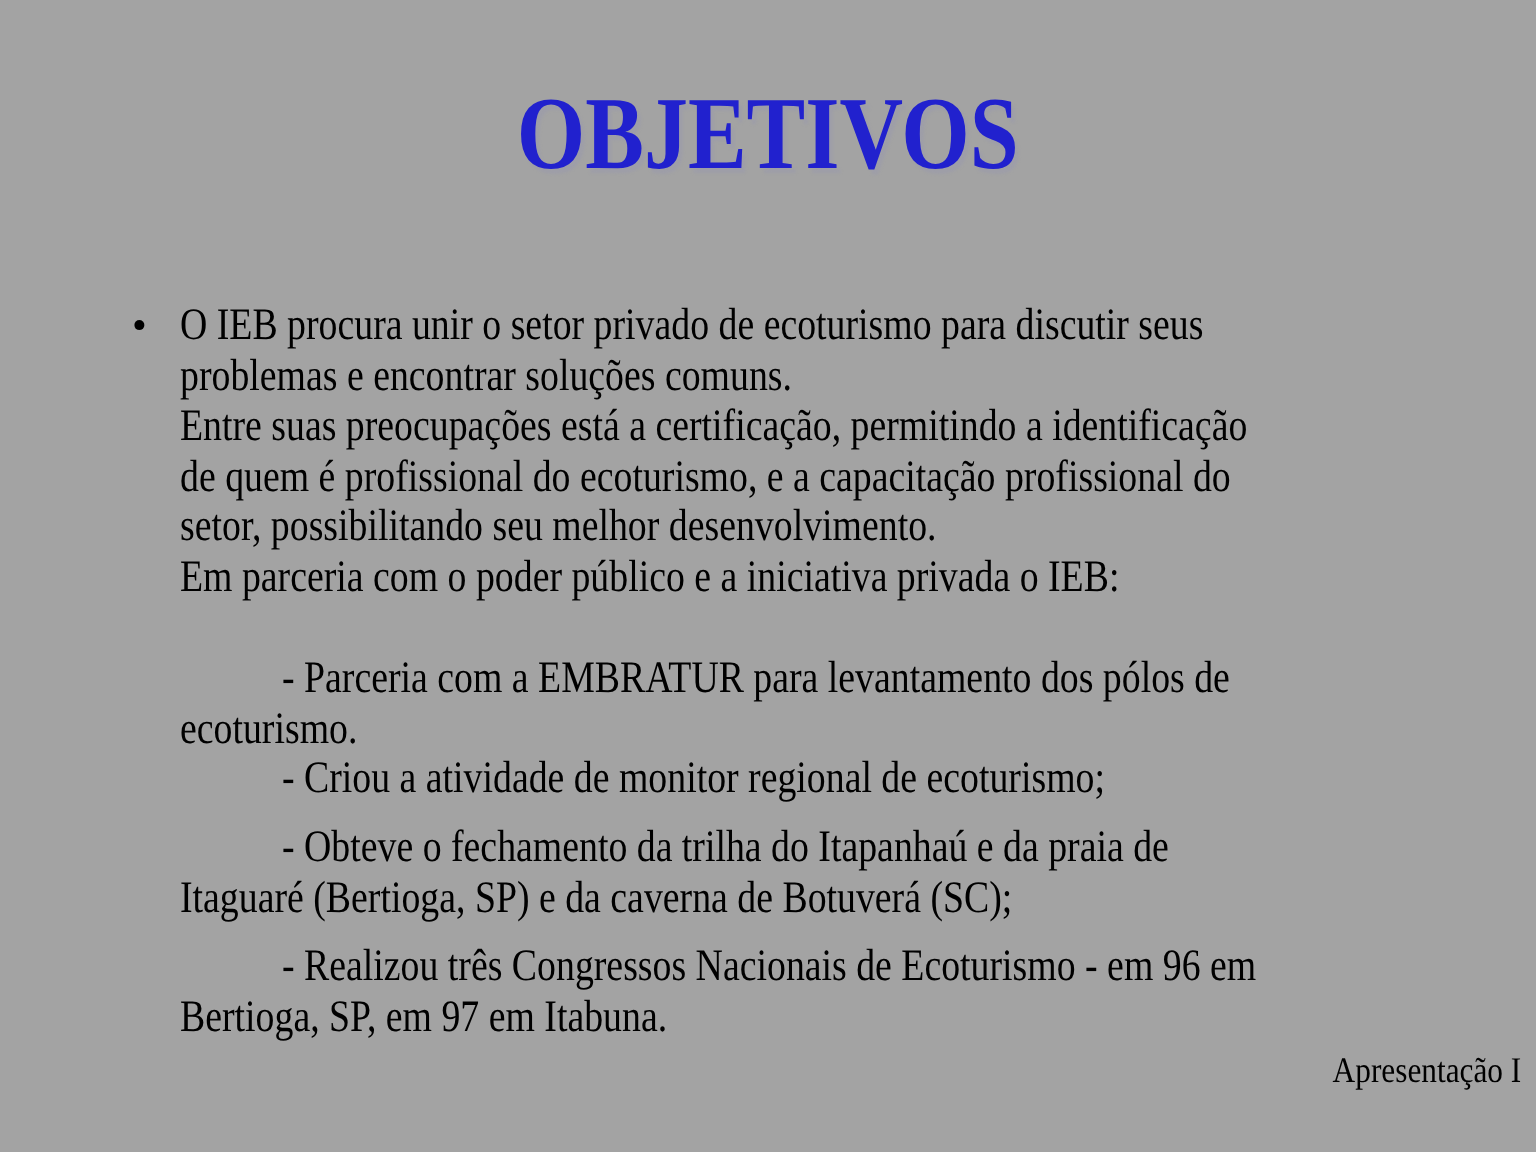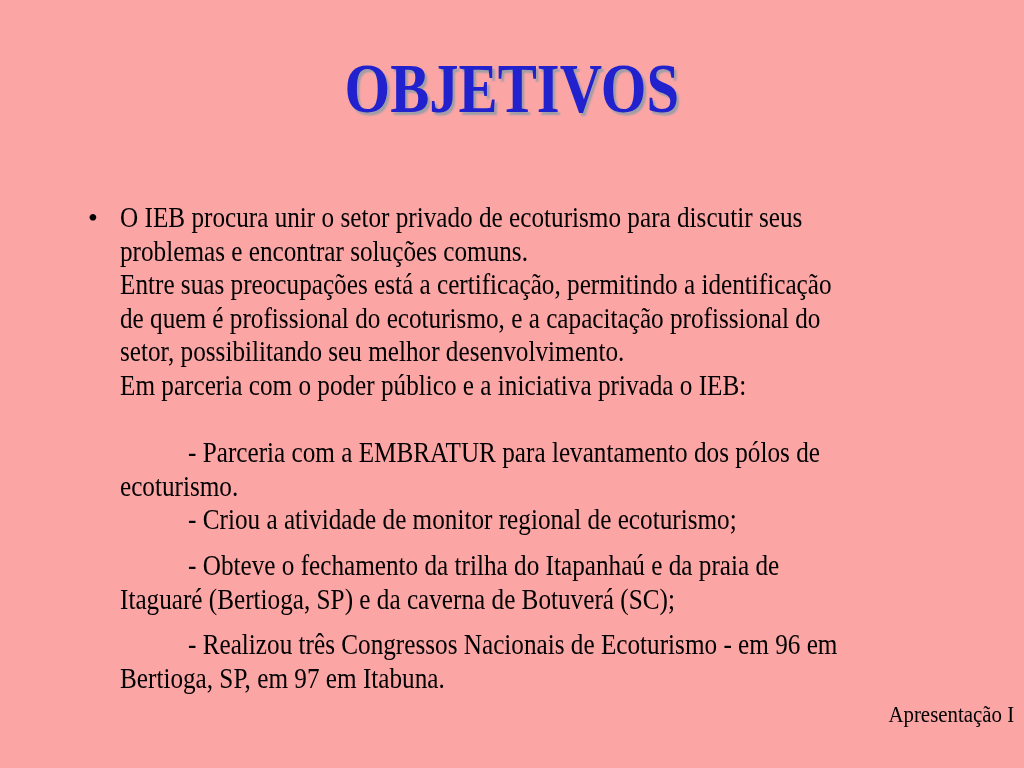--- a/index.html
+++ b/index.html
@@ -1,20 +1,20 @@
 <!DOCTYPE html>
 <html><head>
 <meta charset="utf-8">
 <style>
   html, body { margin: 0; padding: 0; background: #ffffff; }
   .slide {
     position: relative;
     width: 1024px;
     height: 768px;
-    background: #fca5a5;
+    background: #a3a3a3;
     overflow: hidden;
     font-family: "Liberation Serif", "DejaVu Serif", serif;
     color: #000000;
   }
   .title-wrap {
     position: absolute;
     top: 52px;
     left: 0;
     width: 100%;
     text-align: center;

